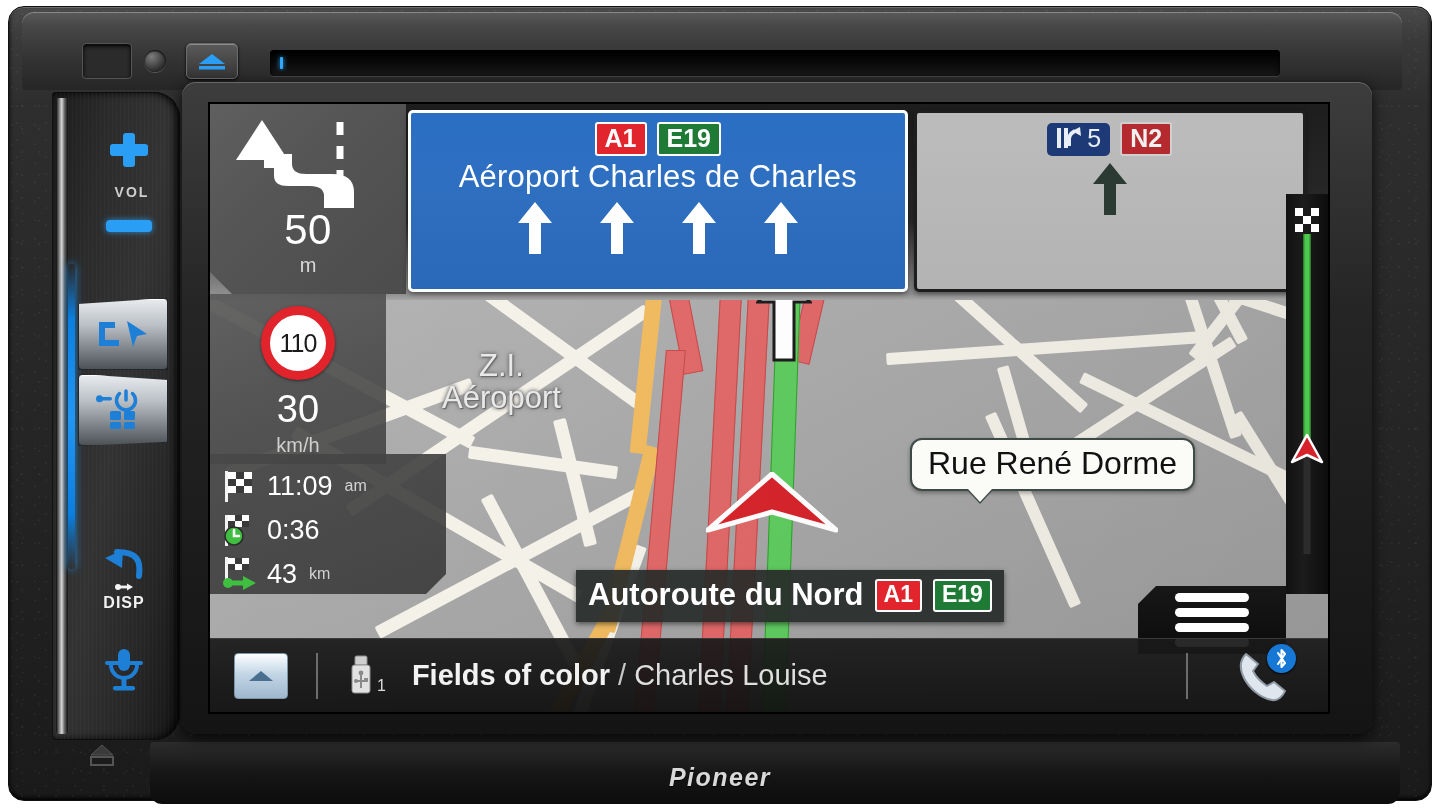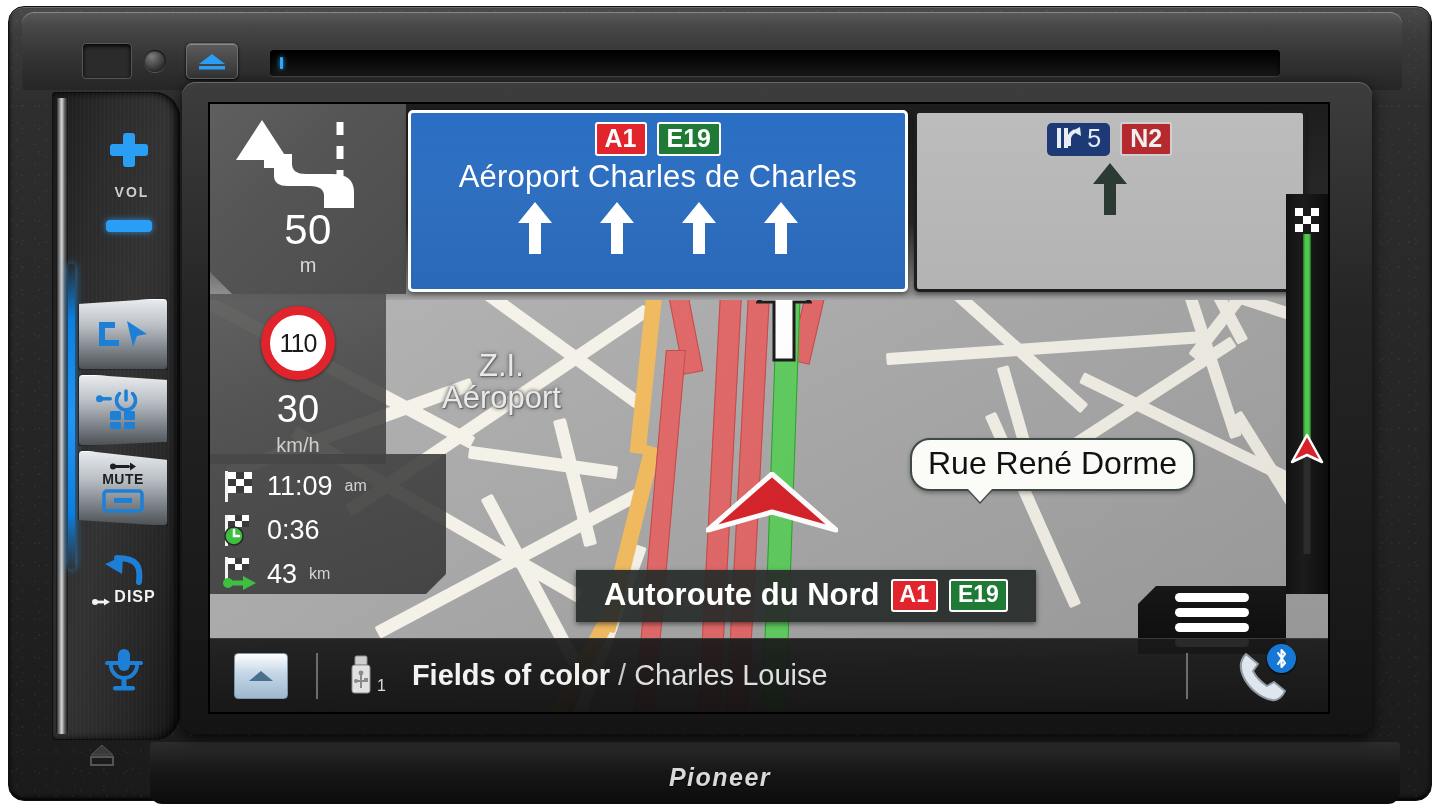--- a/index.html
+++ b/index.html
@@ -280,36 +280,36 @@
   .sign .dest{
     margin-top:3px; font-size:31px; letter-spacing:.2px; white-space:nowrap;
   }
   .sign.blue .dest{ color:#ffffff; }
   .sign.grey .dest{ color:#1a1a1a; }
   .lanes{ display:flex; gap:46px; margin-top:6px; }
 
   
   .callout{
     position:absolute; left:700px; top:334px;
-    background:#fbfbf8; border:2px solid #3e4a45; border-radius:20px;
+    background:#fbfbf8; border:2px solid #3e4a45; border-radius:12px;
     padding:5px 16px 7px; font-size:32px; color:#111;
     box-shadow:0 2px 4px rgba(0,0,0,.35);
   }
   .callout::after{
     content:""; position:absolute; left:56px; bottom:-13px;
     width:0;height:0;border-left:12px solid transparent;border-right:12px solid transparent;
     border-top:13px solid #fbfbf8;
     filter: drop-shadow(0 2px 0 #3e4a45);
   }
 
   
   .roadbanner{
     position:absolute; left:366px; bottom:90px;
     background:rgba(40,44,42,.93);
-    padding:7px 28px 9px; display:flex; align-items:center; gap:11px;
+    padding:7px 12px 9px; display:flex; align-items:center; gap:11px;
     box-shadow:0 2px 5px rgba(0,0,0,.5);
   }
   .roadbanner .nm{ color:#fff; font-size:31px; font-weight:bold; }
   .rb-shield{
     font-size:23px;font-weight:bold;color:#fff;padding:0 7px 2px;border-radius:3px;
   }
   .rb-shield.red{ background:#e2252c; border:2px solid #fff; }
   .rb-shield.green{ background:#1f7a36; border:2px solid #fff; }
 
   
@@ -423,41 +423,27 @@
         <circle cx="3.5" cy="9.7" r="3.5" fill="#1e7fd6"></circle>
         <path d="M30 2 v9" stroke="#1e7fd6" stroke-width="3.5" fill="none" stroke-linecap="round"></path>
         <path d="M23.5 4.5 a9.5 9.5 0 1 0 13 0" stroke="#1e7fd6" stroke-width="3.5" fill="none" stroke-linecap="round"></path>
         <rect x="14" y="22" width="11" height="9" rx="1.5" fill="#1e7fd6"></rect>
         <rect x="28" y="22" width="11" height="9" rx="1.5" fill="#1e7fd6"></rect>
         <rect x="14" y="33" width="11" height="7" rx="1.5" fill="#1e7fd6"></rect>
         <rect x="28" y="33" width="11" height="7" rx="1.5" fill="#1e7fd6"></rect>
       </svg>
     </div>
 
-    <div class="hwbtn b3">
-      <div style="display:flex;flex-direction:column;align-items:center;">
-        <svg width="26" height="9" viewBox="0 0 26 9">
-          <rect x="4" y="3" width="16" height="3" rx="1.5" fill="#1b1e22"></rect>
-          <circle cx="3" cy="4.5" r="3" fill="#1b1e22"></circle>
-          <polygon points="20,0.5 26,4.5 20,8.5" fill="#1b1e22"></polygon>
-        </svg>
-        <div class="mute-text" style="color:#1b1e22;">MUTE</div>
-        <svg width="42" height="26" viewBox="0 0 42 26" style="margin-top:2px;">
-          <rect x="2" y="2" width="38" height="20" rx="3" fill="none" stroke="#1e7fd6" stroke-width="3.5"></rect>
-          <rect x="12" y="9" width="18" height="5" fill="#1e7fd6"></rect>
-        </svg>
-      </div>
-    </div>
 
     <div class="lowbtn l1">
       <svg width="46" height="34" viewBox="0 0 46 34">
         <path d="M16 4 C36 4 40 12 38 28" stroke="#1e7fd6" stroke-width="6" fill="none" stroke-linecap="round"></path>
         <polygon points="4,6 22,-2 21,16" fill="#1e7fd6" transform="translate(0,4)"></polygon>
       </svg>
-      <div style="display:flex;align-items:flex-end;gap:4px;margin-top:1px;">
+      <div style="display:flex;align-items:center;gap:4px;margin-top:1px;flex-direction:column;">
         <svg width="18" height="8" viewBox="0 0 18 8">
           <circle cx="3" cy="4" r="3" fill="#f2f2f2"></circle>
           <rect x="3" y="2.6" width="10" height="2.8" fill="#f2f2f2"></rect>
           <polygon points="12,0.5 18,4 12,7.5" fill="#f2f2f2"></polygon>
         </svg>
         <div class="disp-text">DISP</div>
       </div>
     </div>
 
     <div class="lowbtn l2">

